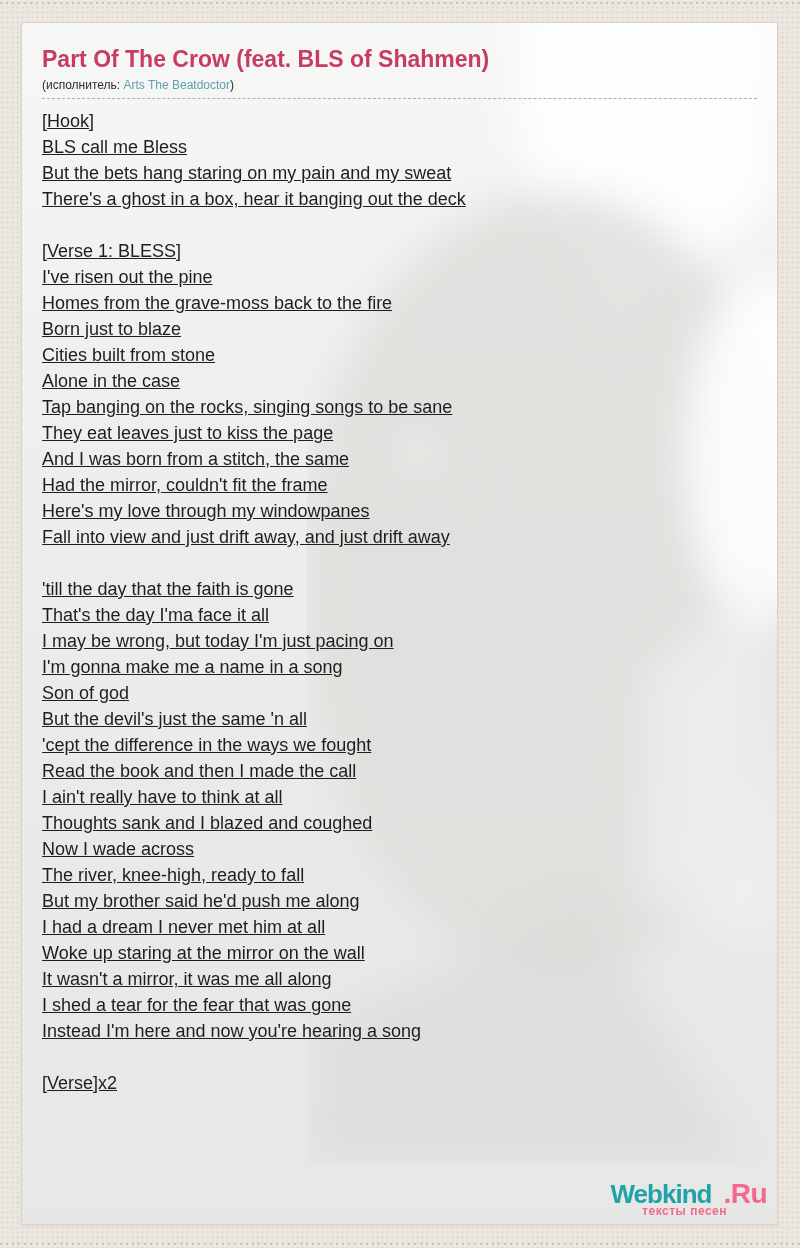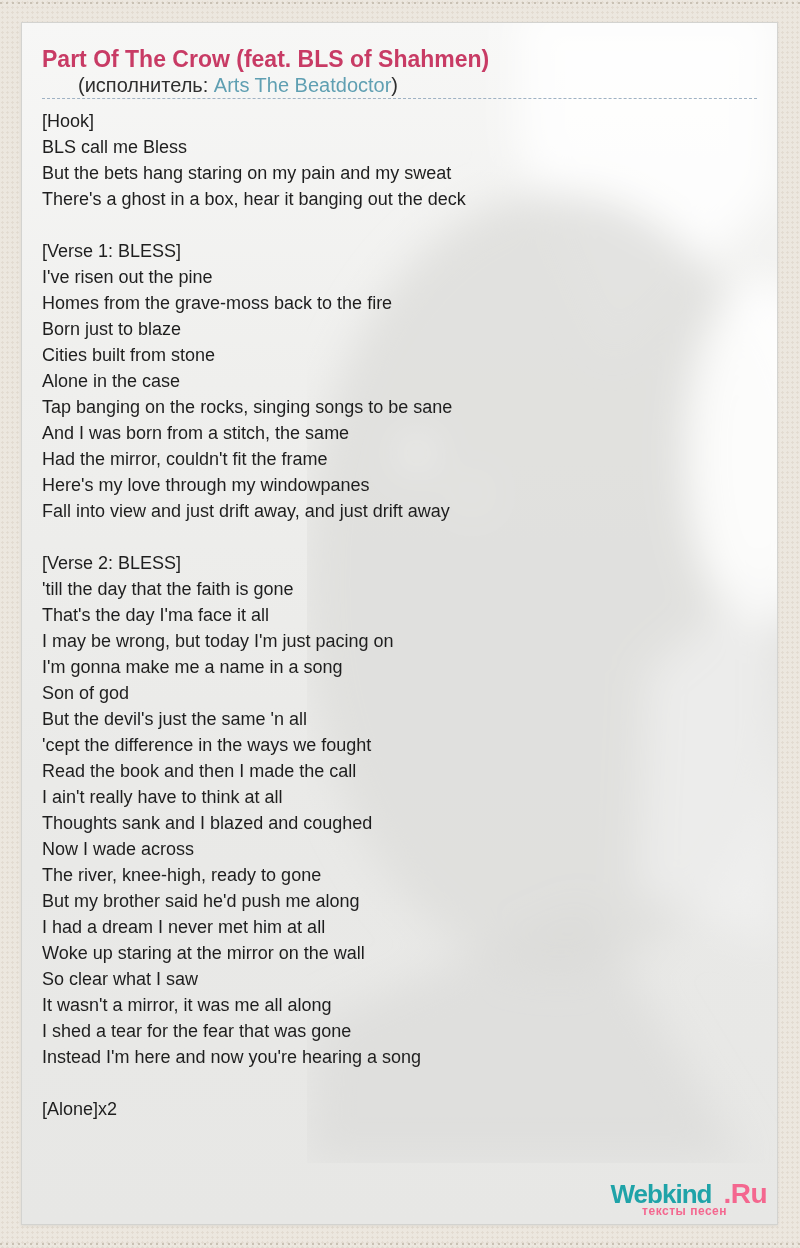--- a/index.html
+++ b/index.html
@@ -49,42 +49,41 @@
   }
   h1.title {
     margin: 0;
     font-size: 23px;
     line-height: 28px;
     font-weight: bold;
     color: var(--title-accent, #c83b65);
   }
   .artist-line {
     margin-top: 2px;
-    font-size: 20px;
+    font-size: 12px;
     line-height: 20px;
     color: #2e2e2e;
-    margin-left: 36px;
   }
   .artist-link {
     color: var(--link-color, #5f9fb2);
     text-decoration: none;
     cursor: pointer;
   }
   .separator {
     margin-top: 3px;
     border-bottom: 1px dashed #9fb2c4;
     height: 0;
   }
   .lyrics {
     margin-top: 9px;
     font-size: 18px;
     line-height: 26px;
     color: var(--text-color, #1e1e1e);
   }
-  .stanza { margin: 0 0 26px 0; }
+  .stanza { margin: 0 0 26px 0; text-decoration: underline; }
   .stanza:last-child { margin-bottom: 0; }
 
   .logo {
     position: absolute;
     right: 10px;
     bottom: 6px;
     text-align: right;
     cursor: pointer;
   }
   .logo-line {
@@ -148,49 +147,48 @@
           <div class="line">There's a ghost in a box, hear it banging out the deck</div>
         </div>
         <div class="stanza">
           <div class="line">[Verse 1: BLESS]</div>
           <div class="line">I've risen out the pine</div>
           <div class="line">Homes from the grave-moss back to the fire</div>
           <div class="line">Born just to blaze</div>
           <div class="line">Cities built from stone</div>
           <div class="line">Alone in the case</div>
           <div class="line">Tap banging on the rocks, singing songs to be sane</div>
+          <div class="line">They eat leaves just to kiss the page</div>
           <div class="line">And I was born from a stitch, the same</div>
           <div class="line">Had the mirror, couldn't fit the frame</div>
           <div class="line">Here's my love through my windowpanes</div>
           <div class="line">Fall into view and just drift away, and just drift away</div>
         </div>
         <div class="stanza">
-          <div class="line">[Verse 2: BLESS]</div>
           <div class="line">'till the day that the faith is gone</div>
           <div class="line">That's the day I'ma face it all</div>
           <div class="line">I may be wrong, but today I'm just pacing on</div>
           <div class="line">I'm gonna make me a name in a song</div>
           <div class="line">Son of god</div>
           <div class="line">But the devil's just the same 'n all</div>
           <div class="line">'cept the difference in the ways we fought</div>
           <div class="line">Read the book and then I made the call</div>
           <div class="line">I ain't really have to think at all</div>
           <div class="line">Thoughts sank and I blazed and coughed</div>
           <div class="line">Now I wade across</div>
-          <div class="line">The river, knee-high, ready to gone</div>
+          <div class="line">The river, knee-high, ready to fall</div>
           <div class="line">But my brother said he'd push me along</div>
           <div class="line">I had a dream I never met him at all</div>
           <div class="line">Woke up staring at the mirror on the wall</div>
-          <div class="line">So clear what I saw</div>
           <div class="line">It wasn't a mirror, it was me all along</div>
           <div class="line">I shed a tear for the fear that was gone</div>
           <div class="line">Instead I'm here and now you're hearing a song</div>
         </div>
         <div class="stanza">
-          <div class="line">[Alone]x2</div>
+          <div class="line">[Verse]x2</div>
         </div>
       </div>
   </div>
 
   <div class="logo">
     <div class="logo-line"><span class="logo-main">Webkind</span><span class="logo-suffix">.Ru</span></div>
     <div class="logo-tagline">тексты песен</div>
   </div>
 
 </div>

